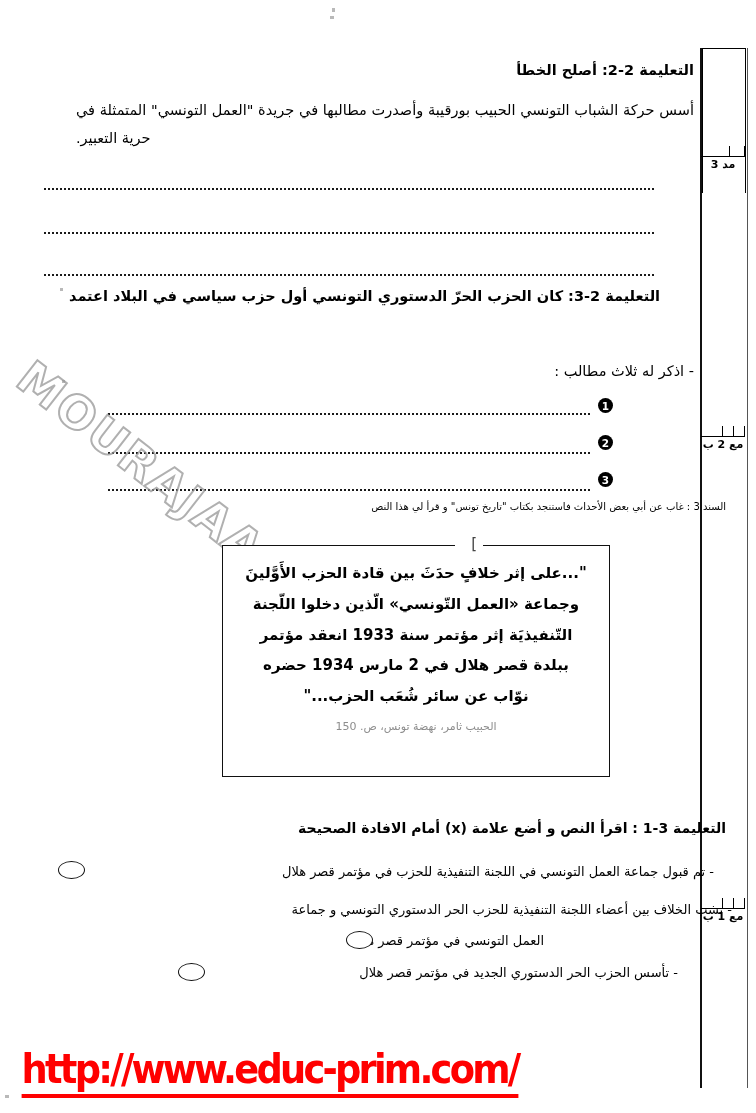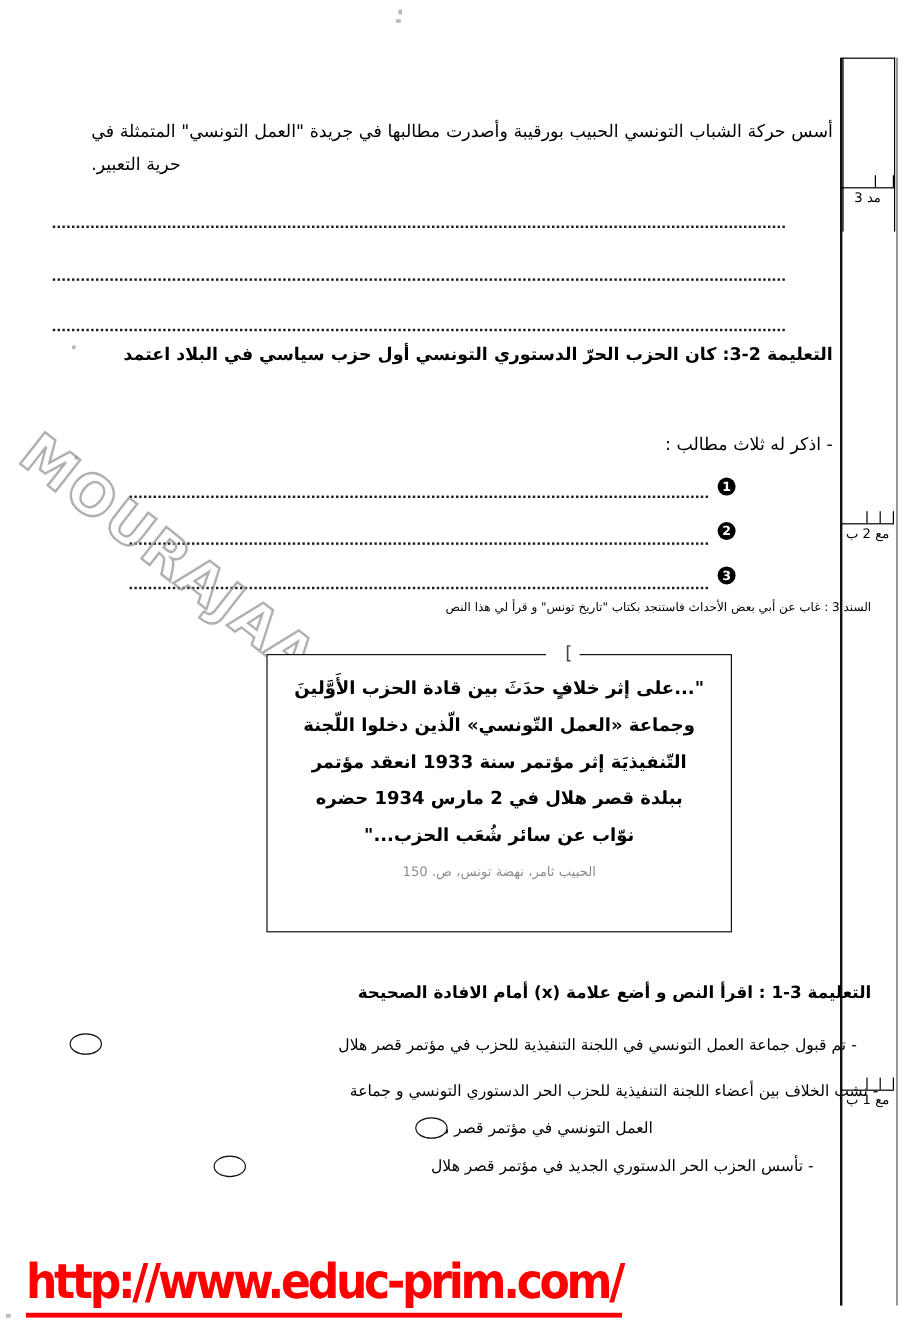--- a/index.html
+++ b/index.html
@@ -20,21 +20,21 @@
   .rubric-box{
     position:absolute;right:2px;width:44px;
     box-sizing:border-box;
   }
   .rubric-box .tick-top{
     height:10px;display:flex;
   }
   .rubric-box .tick-top i{flex:1;border-right:1.6px solid #000;}
   .rubric-box .tick-top i:last-child{border-right:none;}
   .rubric-label{
-    text-align:center;font-size:11px;font-weight:normal;
+    text-align:center;font-size:11px;font-weight:bold;
     letter-spacing:0px;padding-top:1px;direction:rtl;
     font-family:"DejaVu Sans",sans-serif;
   }
 
   
   .margin-frame{
     position:absolute;top:48px;right:10px;width:44px;height:145px;
     border:1.8px solid #000;border-bottom:none;box-sizing:border-box;
   }
 
@@ -163,28 +163,29 @@
           <i></i>
           <i></i>
           <i></i>
         </div>
       <div style="border-top:1.8px solid #000;"></div>
       <div class="rubric-label">مع 1 ب</div>
     </div>
   </div>
   <div class="margin-frame"></div>
 
+  <div class="ar instr" style="right:62px;top:60px;width:420px;text-align:right;">التعليمة 2-2: أصلح الخطأ</div>
 
   <div class="ar para" style="right:62px;top:97px;width:618px;margin-left:40px;">أسس حركة الشباب التونسي الحبيب بورقيبة وأصدرت مطالبها في جريدة "العمل التونسي" المتمثلة في حرية التعبير.</div>
 
   <div class="dots" style="left:44px;top:186px;width:610px;"></div>
   <div class="dots" style="left:44px;top:230px;width:610px;"></div>
   <div class="dots" style="left:44px;top:272px;width:610px;"></div>
 
-  <div class="ar instr" style="right:62px;top:286px;width:625px;text-align:right;font-weight:bold;">التعليمة 2-3:  كان الحزب الحرّ الدستوري التونسي أول حزب سياسي في البلاد اعتمد</div>
+  <div class="ar instr" style="right:62px;top:286px;width:625px;text-align:left;font-weight:bold;">التعليمة 2-3:  كان الحزب الحرّ الدستوري التونسي أول حزب سياسي في البلاد اعتمد</div>
 
 
   <div class="ar para rt" style="right:62px;top:358px;width:618px;">- اذكر له ثلاث مطالب :</div>
 
   <div class="bullet" style="left:598px;top:398px;">1</div>
   <div class="dots" style="left:108px;top:411px;width:482px;"></div>
 
   <div class="bullet" style="left:598px;top:435px;">2</div>
   <div class="dots" style="left:108px;top:450px;width:482px;"></div>
 

